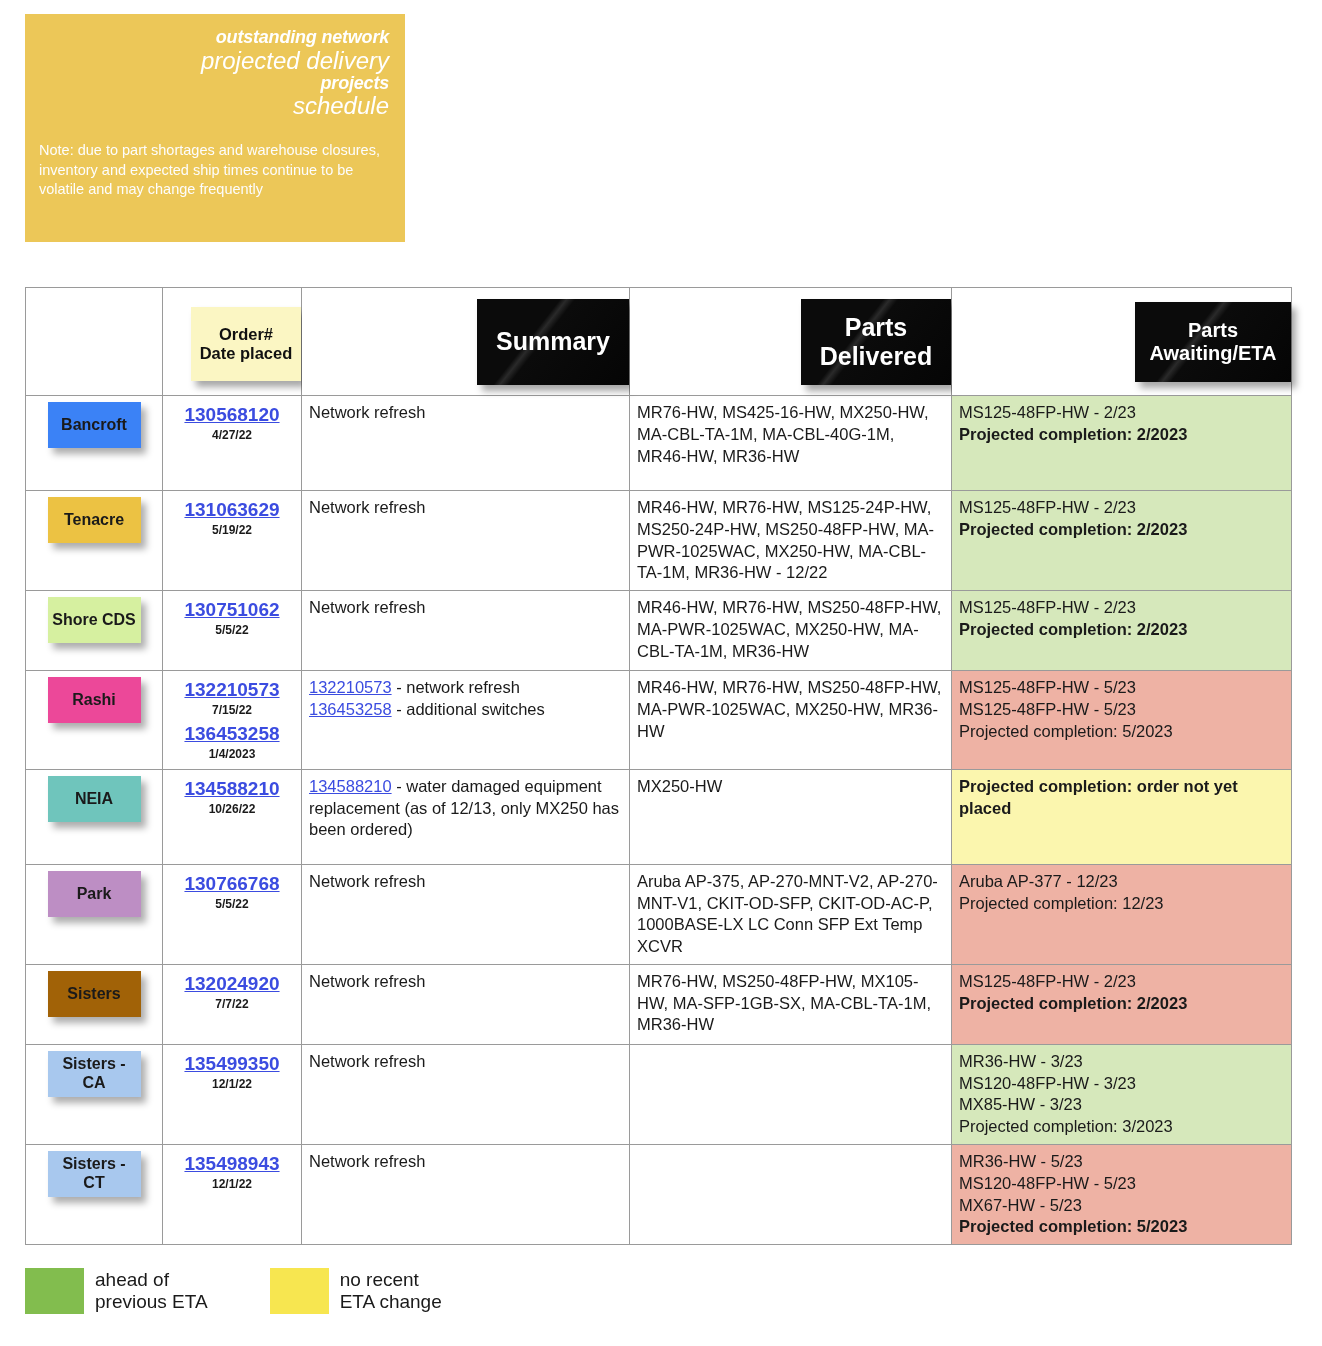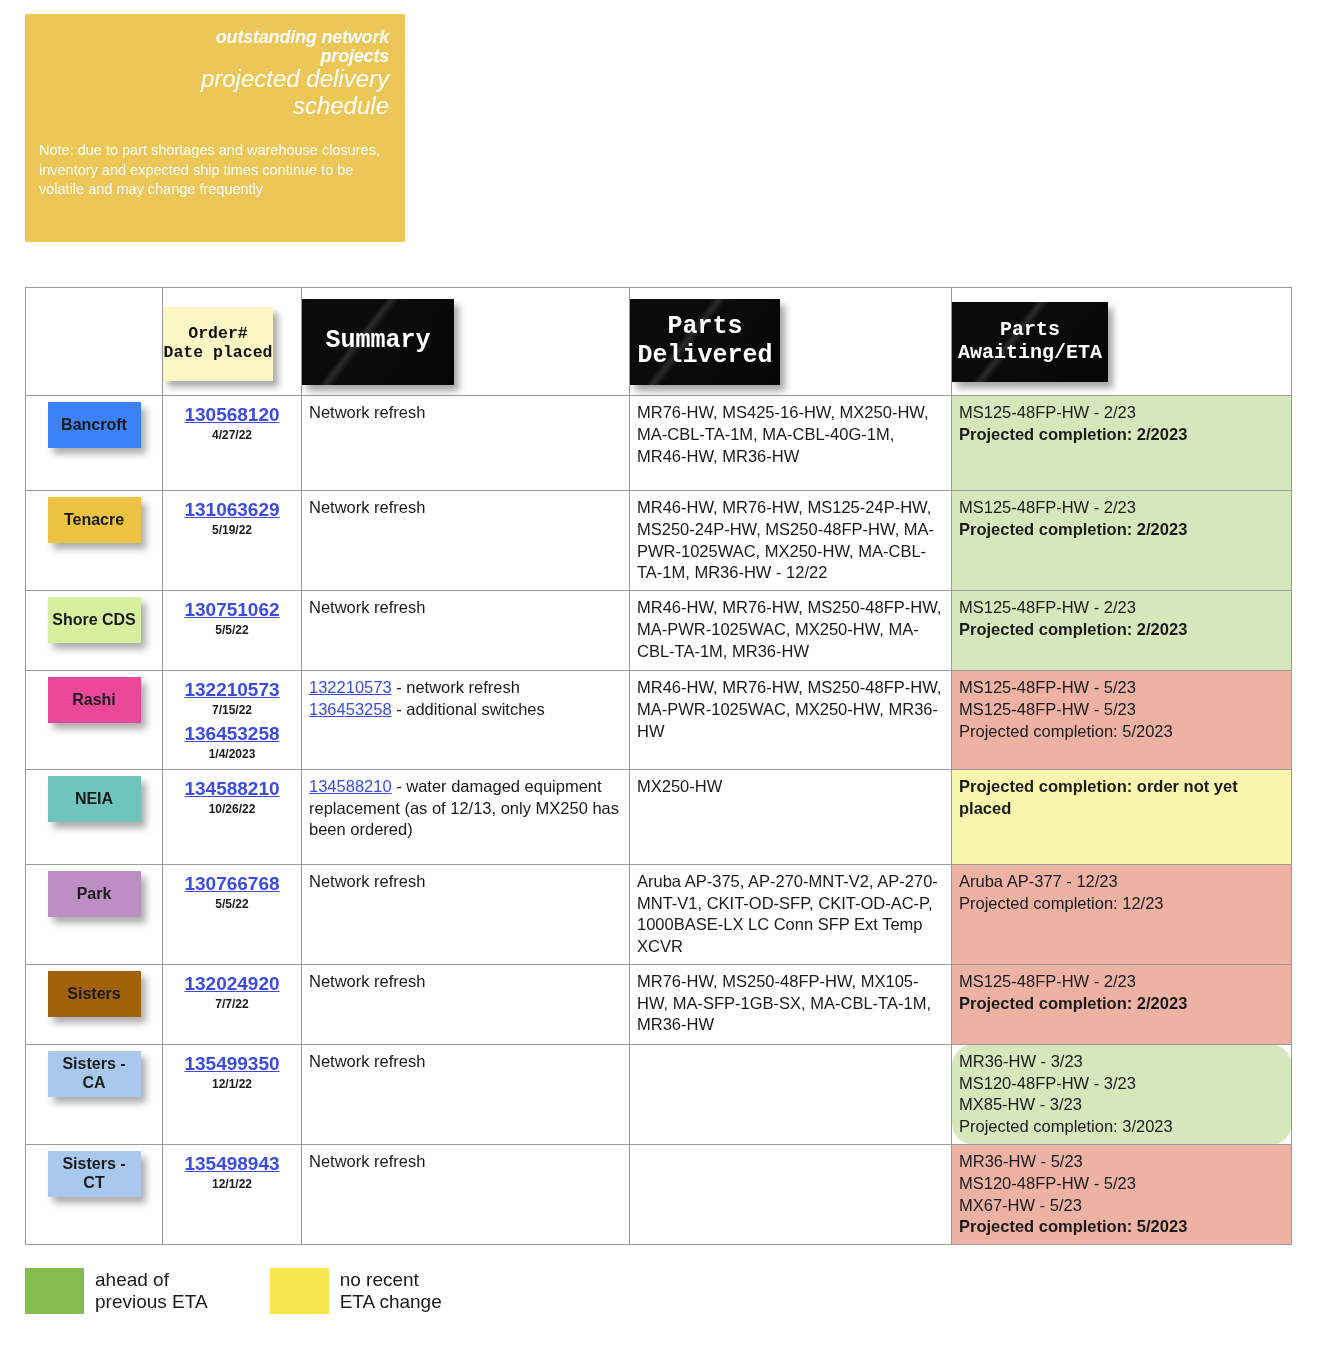--- a/index.html
+++ b/index.html
@@ -53,21 +53,21 @@
     background:#ffffff;
   }
   col.c-site{width:137px;}
   col.c-order{width:139px;}
   col.c-summary{width:328px;}
   col.c-delivered{width:322px;}
   col.c-awaiting{width:340px;}
 
   
   tr.header-row td{ height:95px; padding:0; position:relative; border-bottom:1.4px solid #9a9a9a;}
-  .hdr-wrap{position:absolute; inset:0; display:flex; align-items:center; justify-content:flex-start;font-family:Liberation Mono, monospace;}
+  .hdr-wrap{position:absolute; inset:0; display:flex; align-items:center; justify-content:flex-end;}
   .sticky-hdr{
     display:flex; align-items:center; justify-content:center; text-align:center;
     font-weight:bold; line-height:1.14;
     box-shadow:5px 6px 7px rgba(0,0,0,0.35);
   }
   .sticky-hdr.yellow{
     background:#fbf6c3; color:#111; font-size:16.5px;
     width:110px; height:74px; margin-top:4px;
   }
   .sticky-hdr.black{
@@ -121,22 +121,22 @@
     white-space:pre-line;
   }
   #legend-gap-1{width:62px;}
   #legend-gap-2{width:58px;}
 </style>
 </head>
 <body>
 
 <div id="title-card" style="background: rgb(236, 199, 88);">
   <div class="title-line title-main">outstanding network</div>
+  <div class="title-line title-sub">projected delivery</div>
   <div class="title-line title-main">projects</div>
-  <div class="title-line title-sub">projected delivery</div>
   <div class="title-line title-sub">schedule</div>
   <div id="title-note">Note: due to part shortages and warehouse closures, inventory and expected ship times continue to be volatile and may change frequently</div>
 </div>
 
 <table id="schedule-table">
   <colgroup>
     <col class="c-site">
       <col class="c-order">
       <col class="c-summary">
       <col class="c-delivered">
@@ -310,21 +310,21 @@
         <td class="order-cell">
           <div class="order-group">
             <span class="order-num">135499350</span>
             <span class="order-date">12/1/22</span>
           </div>
         </td>
         <td>
           <span class="sum-line"><span>Network refresh</span></span>
         </td>
         <td></td>
-        <td style="background: rgb(214, 232, 187); border-radius: 22px;">
+        <td style="background: rgb(214, 232, 187);">
           <span class="awaiting-line">MR36-HW - 3/23</span>
           <span class="awaiting-line">MS120-48FP-HW - 3/23</span>
           <span class="awaiting-line">MX85-HW - 3/23</span>
           <span class="awaiting-line">Projected completion: 3/2023</span>
         </td>
       </tr>
       <tr style="height: 92px;">
         <td class="site-cell"><div class="site-note" style="background: rgb(168, 200, 238);">Sisters - CT</div></td>
         <td class="order-cell">
           <div class="order-group">

